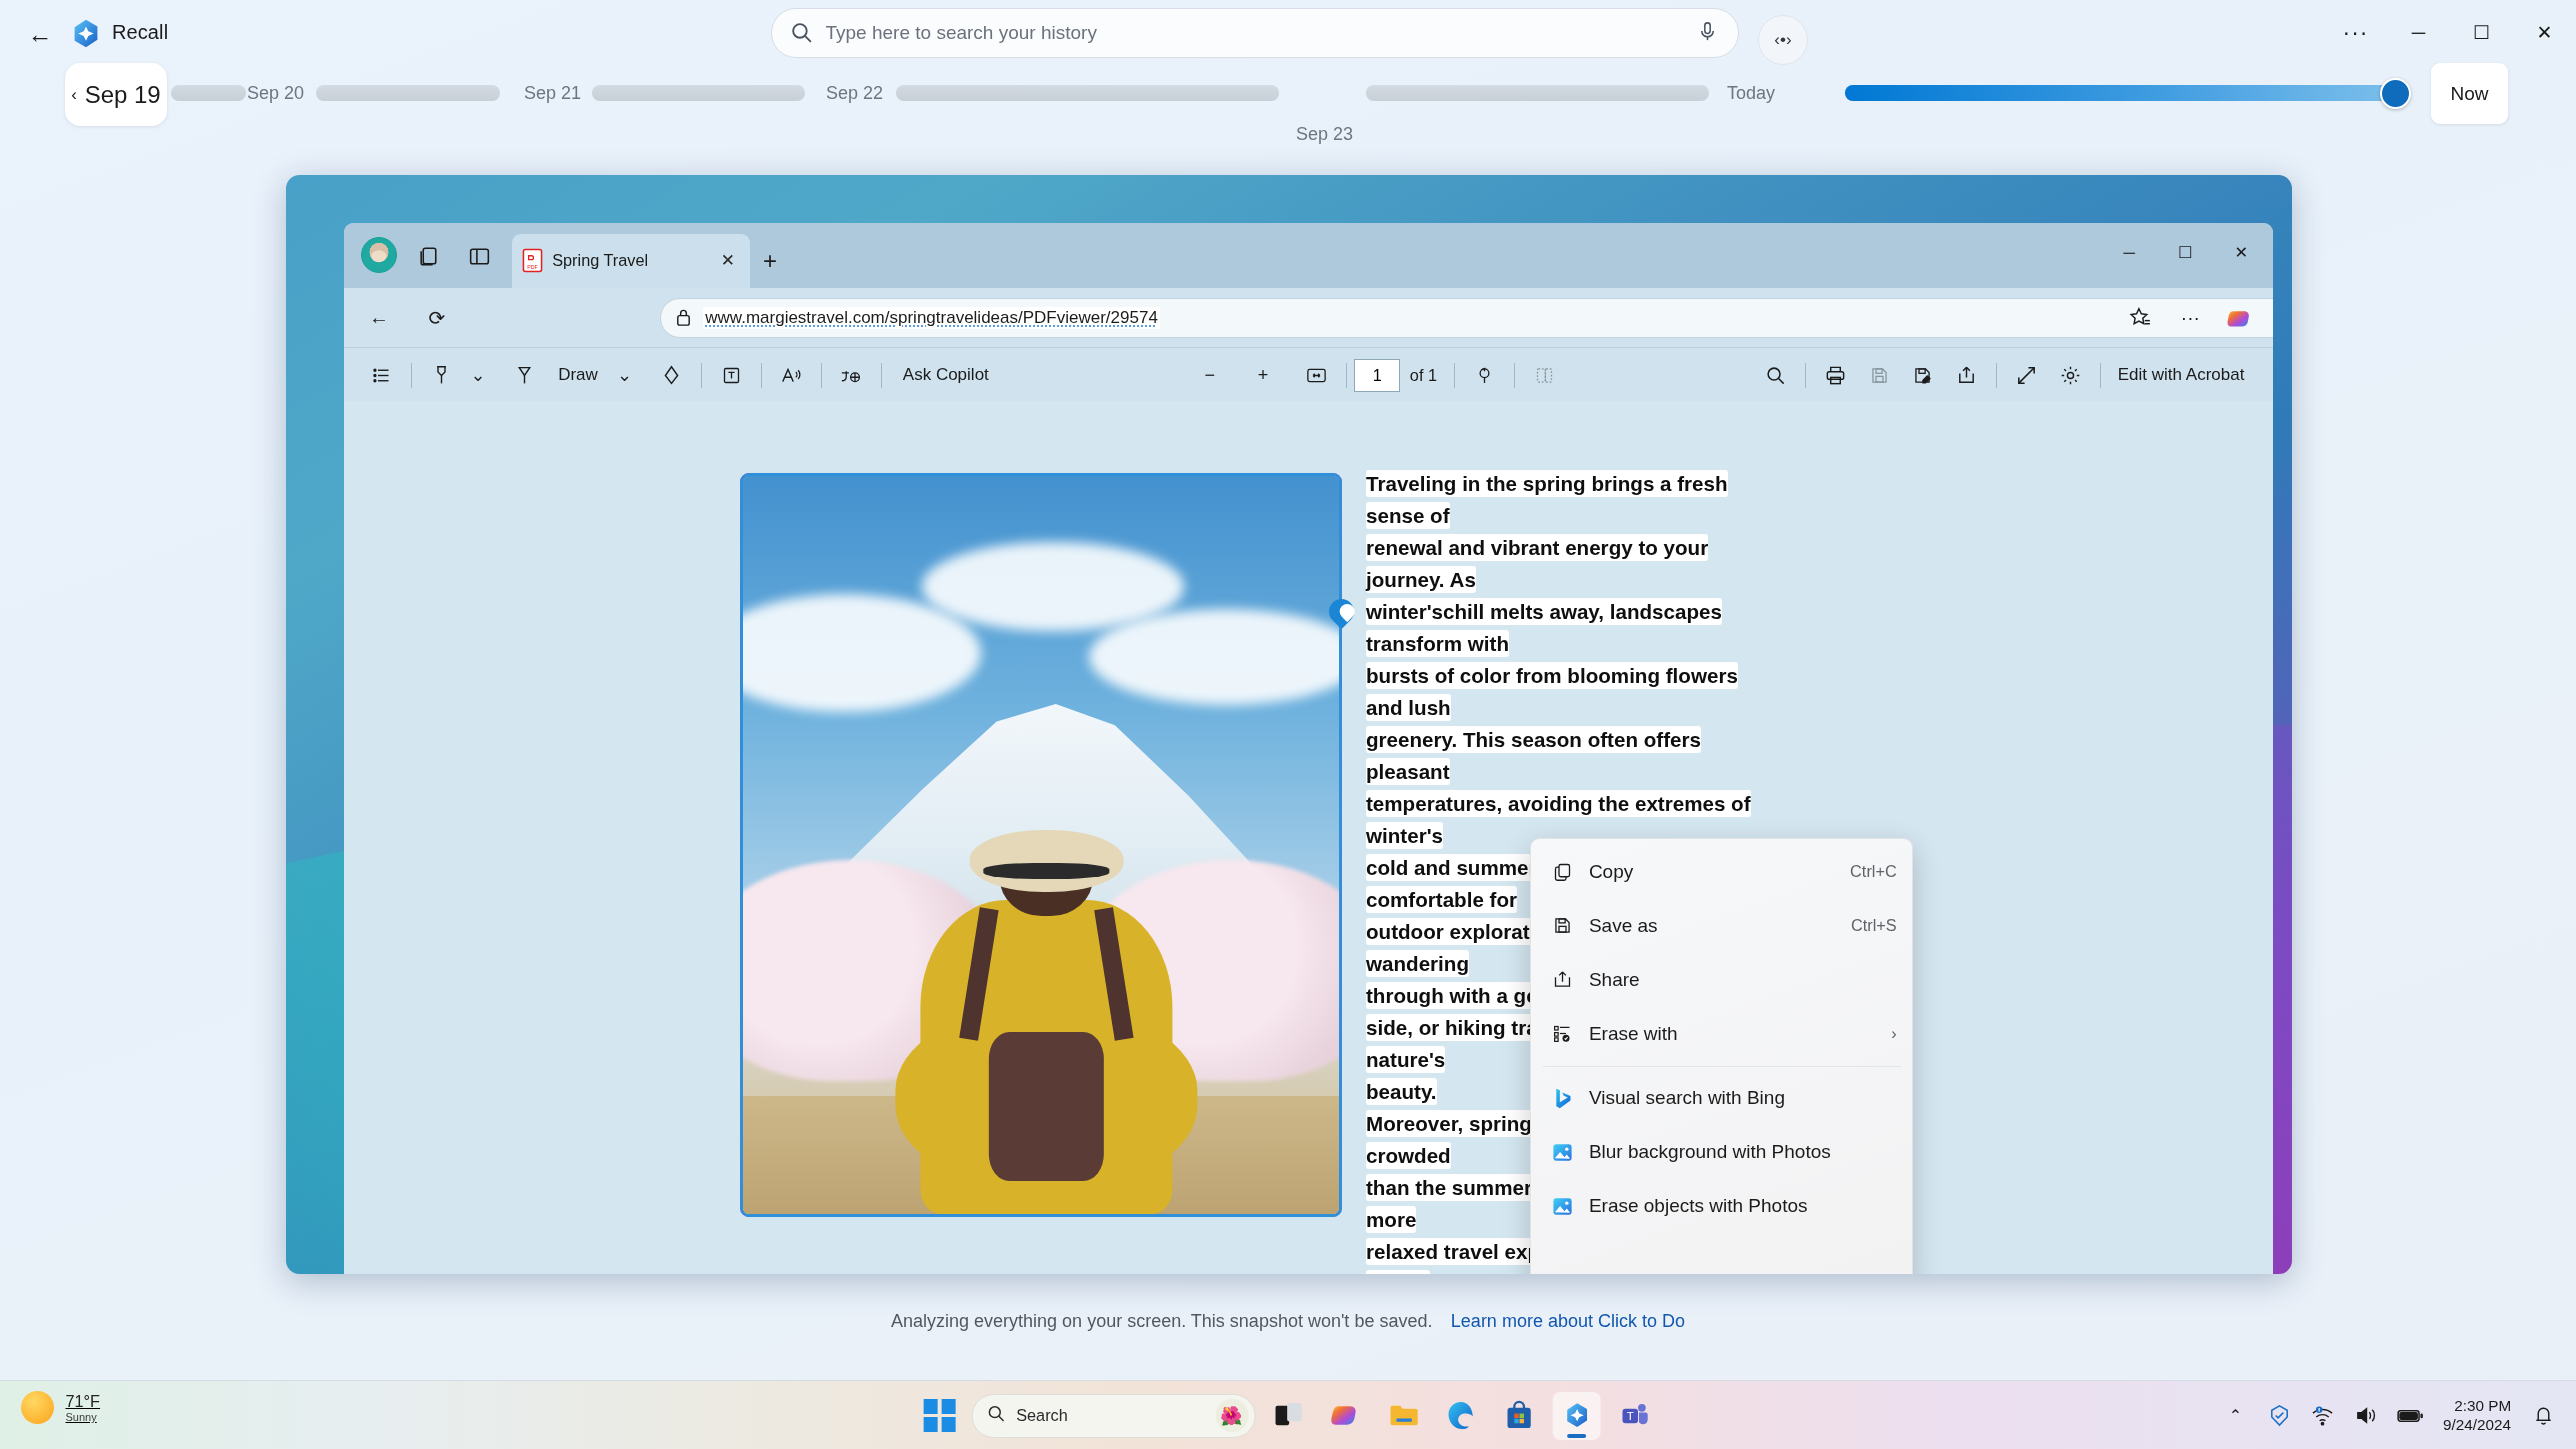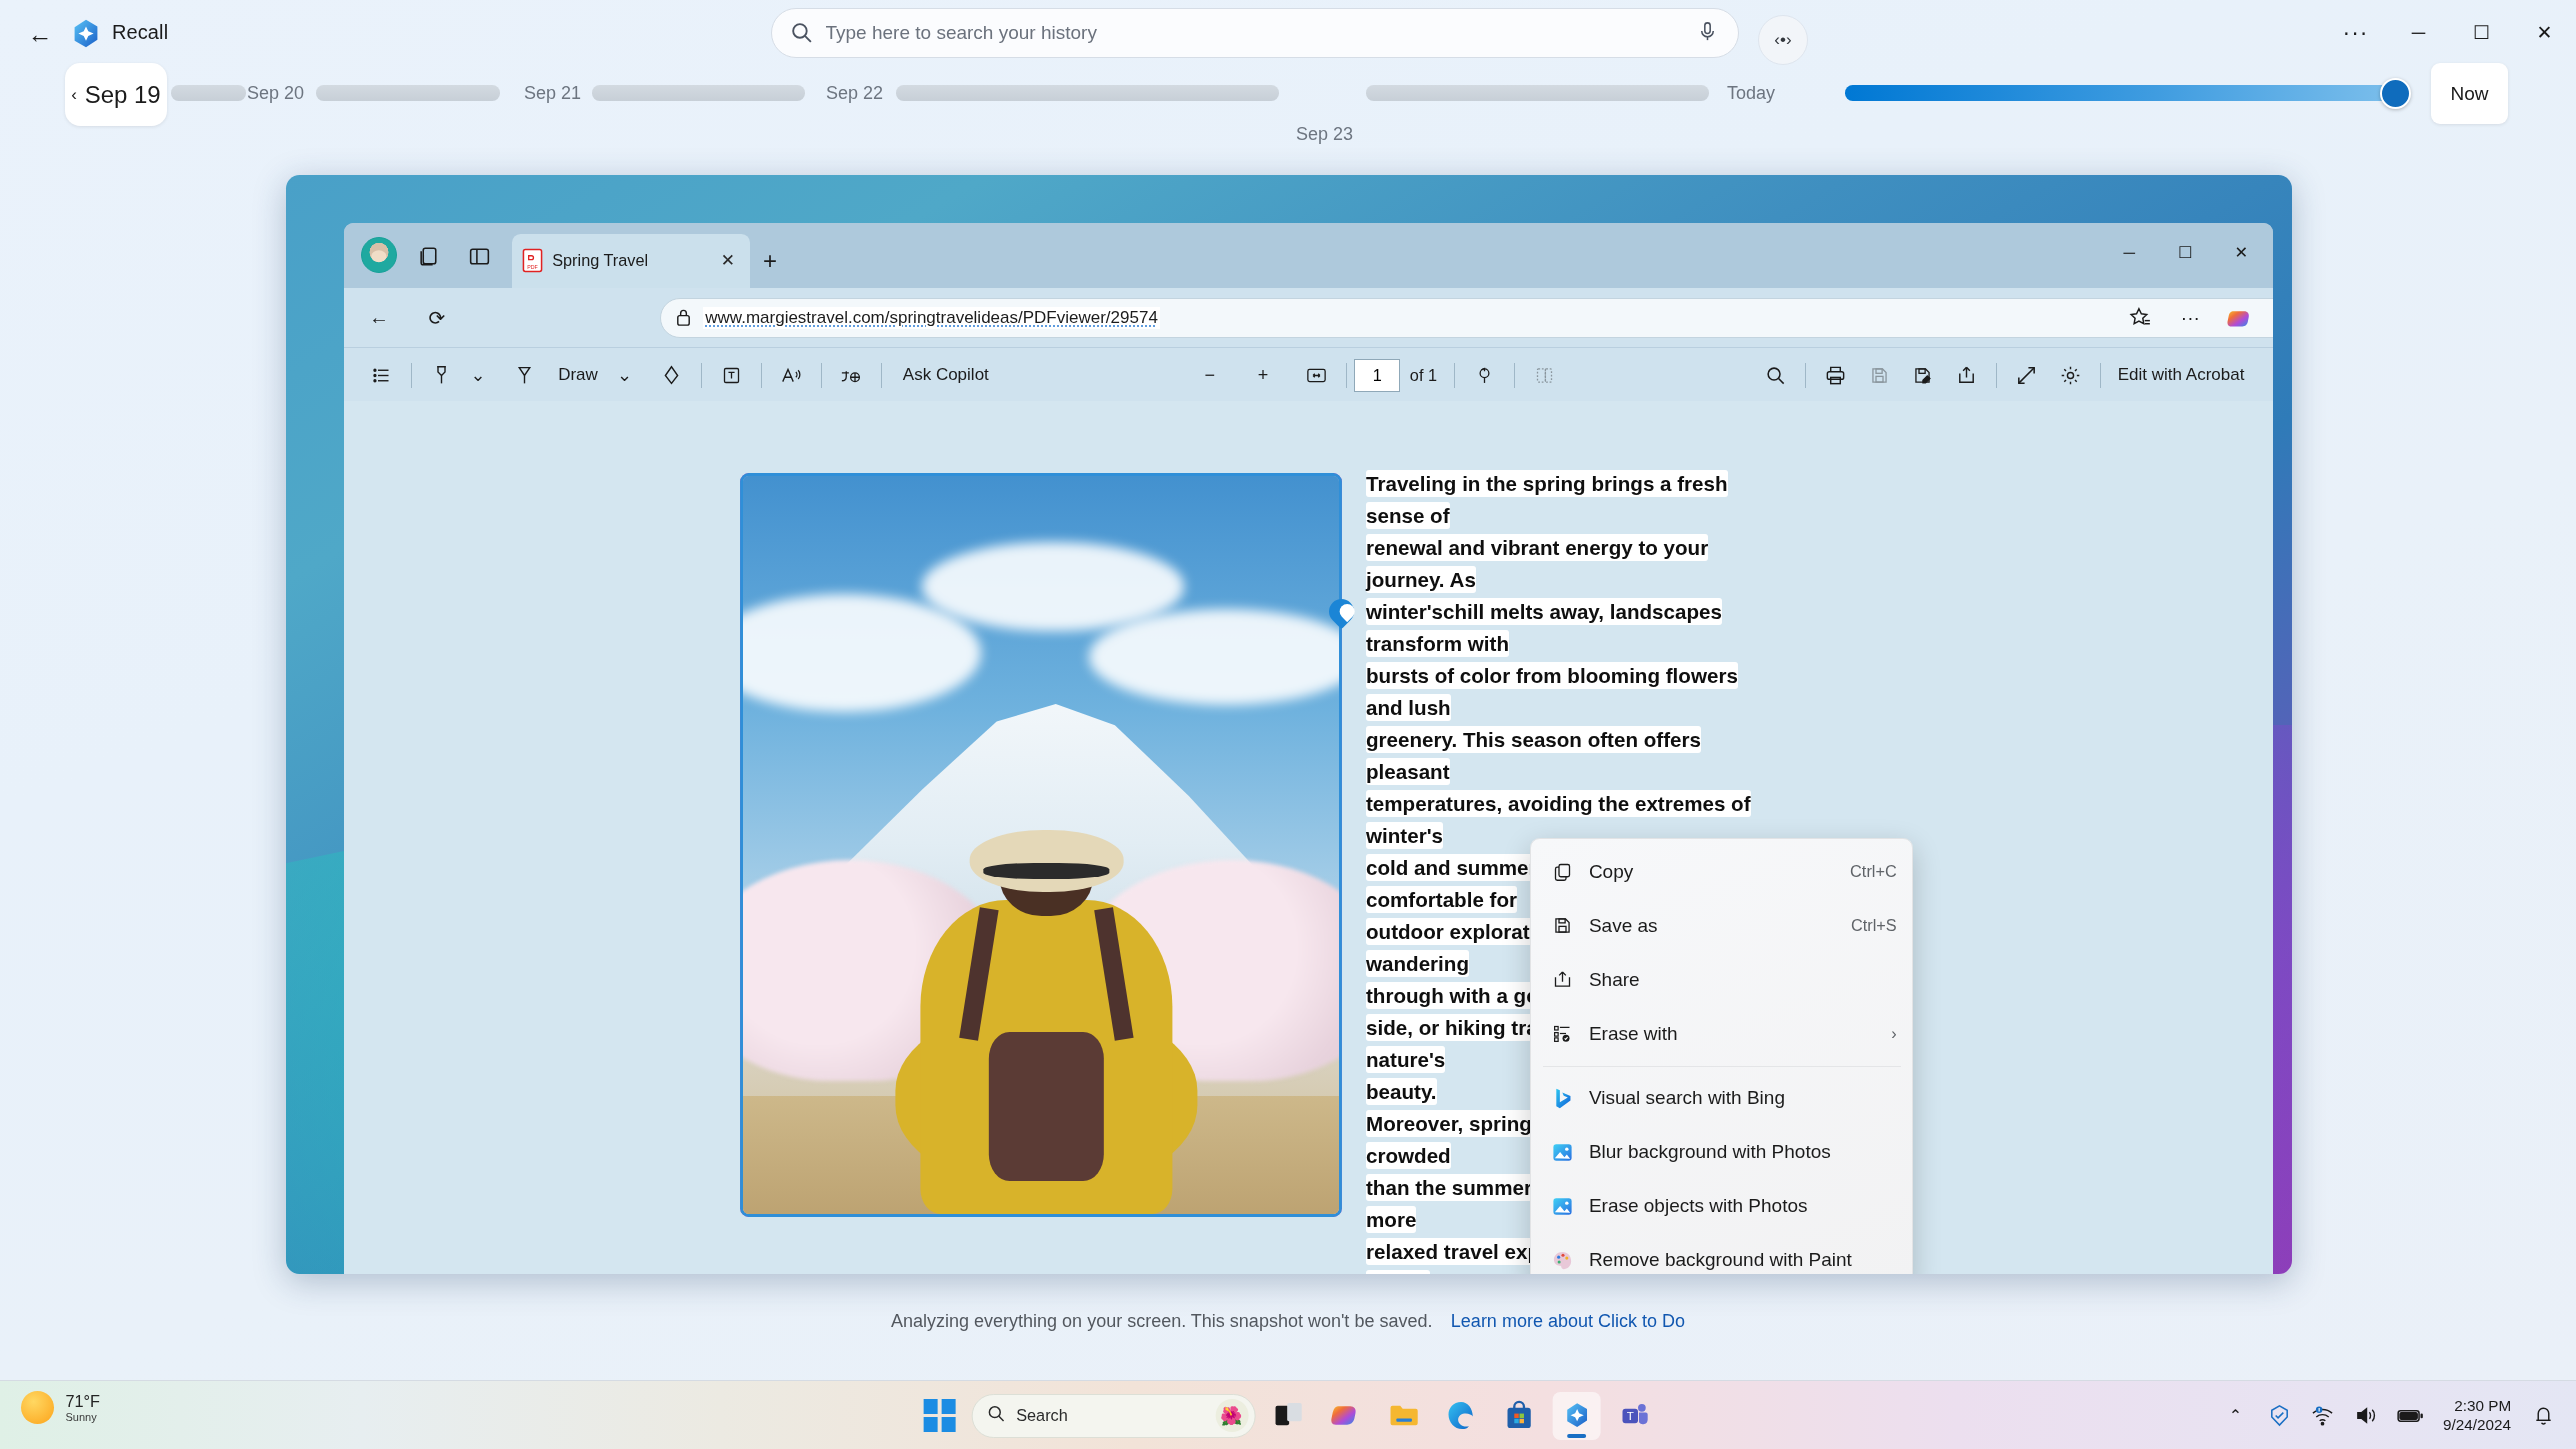--- a/index.html
+++ b/index.html
@@ -224,21 +224,21 @@
   .note a{ color:#1157b0; text-decoration:none; margin-left:13.4px; }
 
   
   #taskbar{
     position:absolute; left:0; top:1380px; width:2576px; height:69px;
     background:linear-gradient(90deg,#dff0e6 0%,#e7eef0 14%,#eceae2 28%,#f2e3d8 44%,#f4dfe0 60%,#ecdfef 76%,#e4e6f4 100%);
     border-top:1px solid #d5dbe3;
   }
   .weather{ position:absolute; left:21px; top:9.6px; display:flex; align-items:center; gap:11.5px; cursor:pointer;}
   .sun{ width:33px;height:33px;border-radius:50%; background:radial-gradient(circle at 38% 32%, #ffd862, #fca31a);}
-  .wtxt{ line-height:1.25; }
+  .wtxt{ line-height:1.25;text-decoration:underline; }
   .wtxt .t{ font-size:16.3px; color:#232323;}
   .wtxt .d{ font-size:11px; color:#3a3a3a;}
   .tb-center{ position:absolute; left:50%; top:0; transform:translateX(-50%); height:69px; display:flex; align-items:center; gap:9.6px;}
   .winlogo{ width:44px;height:44px; display:grid; grid-template-columns:1fr 1fr; grid-template-rows:1fr 1fr; gap:3.8px; padding:5.8px; cursor:pointer;}
   .winlogo i{ background:#1b8ce3; display:block;}
   .tb-search{
     width:284px;height:44px;border-radius:22px;background:#f4f5ef;border:1px solid #dcdfd6;
     display:flex;align-items:center;padding:0 5.8px 0 13.4px; gap:9.6px; cursor:text;
   }
   .tb-search .s{ font-size:16.3px; color:#2a2a2a; flex:1;}
@@ -694,32 +694,20 @@
         <span class="ico">
           <svg width="23" height="23" viewBox="0 0 24 24">
             <rect x="2.5" y="3.5" width="19" height="17" rx="3" fill="url(#ph1)"></rect>
             <circle cx="16.5" cy="8.5" r="1.8" fill="#fff"></circle>
             <path d="M4 18l5.5-6.5L14 17l2.5-3 3.5 4.5z" fill="#fff"></path>
           </svg>
         </span>
         <span class="txt">Erase objects with Photos</span>
       </div>
 
-      <div class="mi">
-        <span class="ico">
-          <svg width="23" height="23" viewBox="0 0 24 24">
-            <path d="M12 3C6.8 3 3 6.6 3 11c0 4 3 6.5 6 6.5 1.3 0 1.8.6 1.8 1.4 0 1 .7 2.1 2.2 2.1 4.3 0 8-3.6 8-8.3C21 6.8 17.2 3 12 3z" fill="#e8c8d8"></path>
-            <circle cx="8" cy="8.5" r="1.6" fill="#2f7de0"></circle>
-            <circle cx="12.5" cy="6.5" r="1.6" fill="#e04a3c"></circle>
-            <circle cx="16.5" cy="9.5" r="1.6" fill="#f0b324"></circle>
-            <circle cx="8.5" cy="13.5" r="1.6" fill="#3bb273"></circle>
-          </svg>
-        </span>
-        <span class="txt">Remove background with Paint</span>
-      </div>
     </div>
   </div>
 
   <div class="note">
     <span>Analyzing everything on your screen. This snapshot won't be saved.</span>
     <a href="#">Learn more about Click to Do</a>
   </div>
 </div>
 
 <div id="taskbar">

